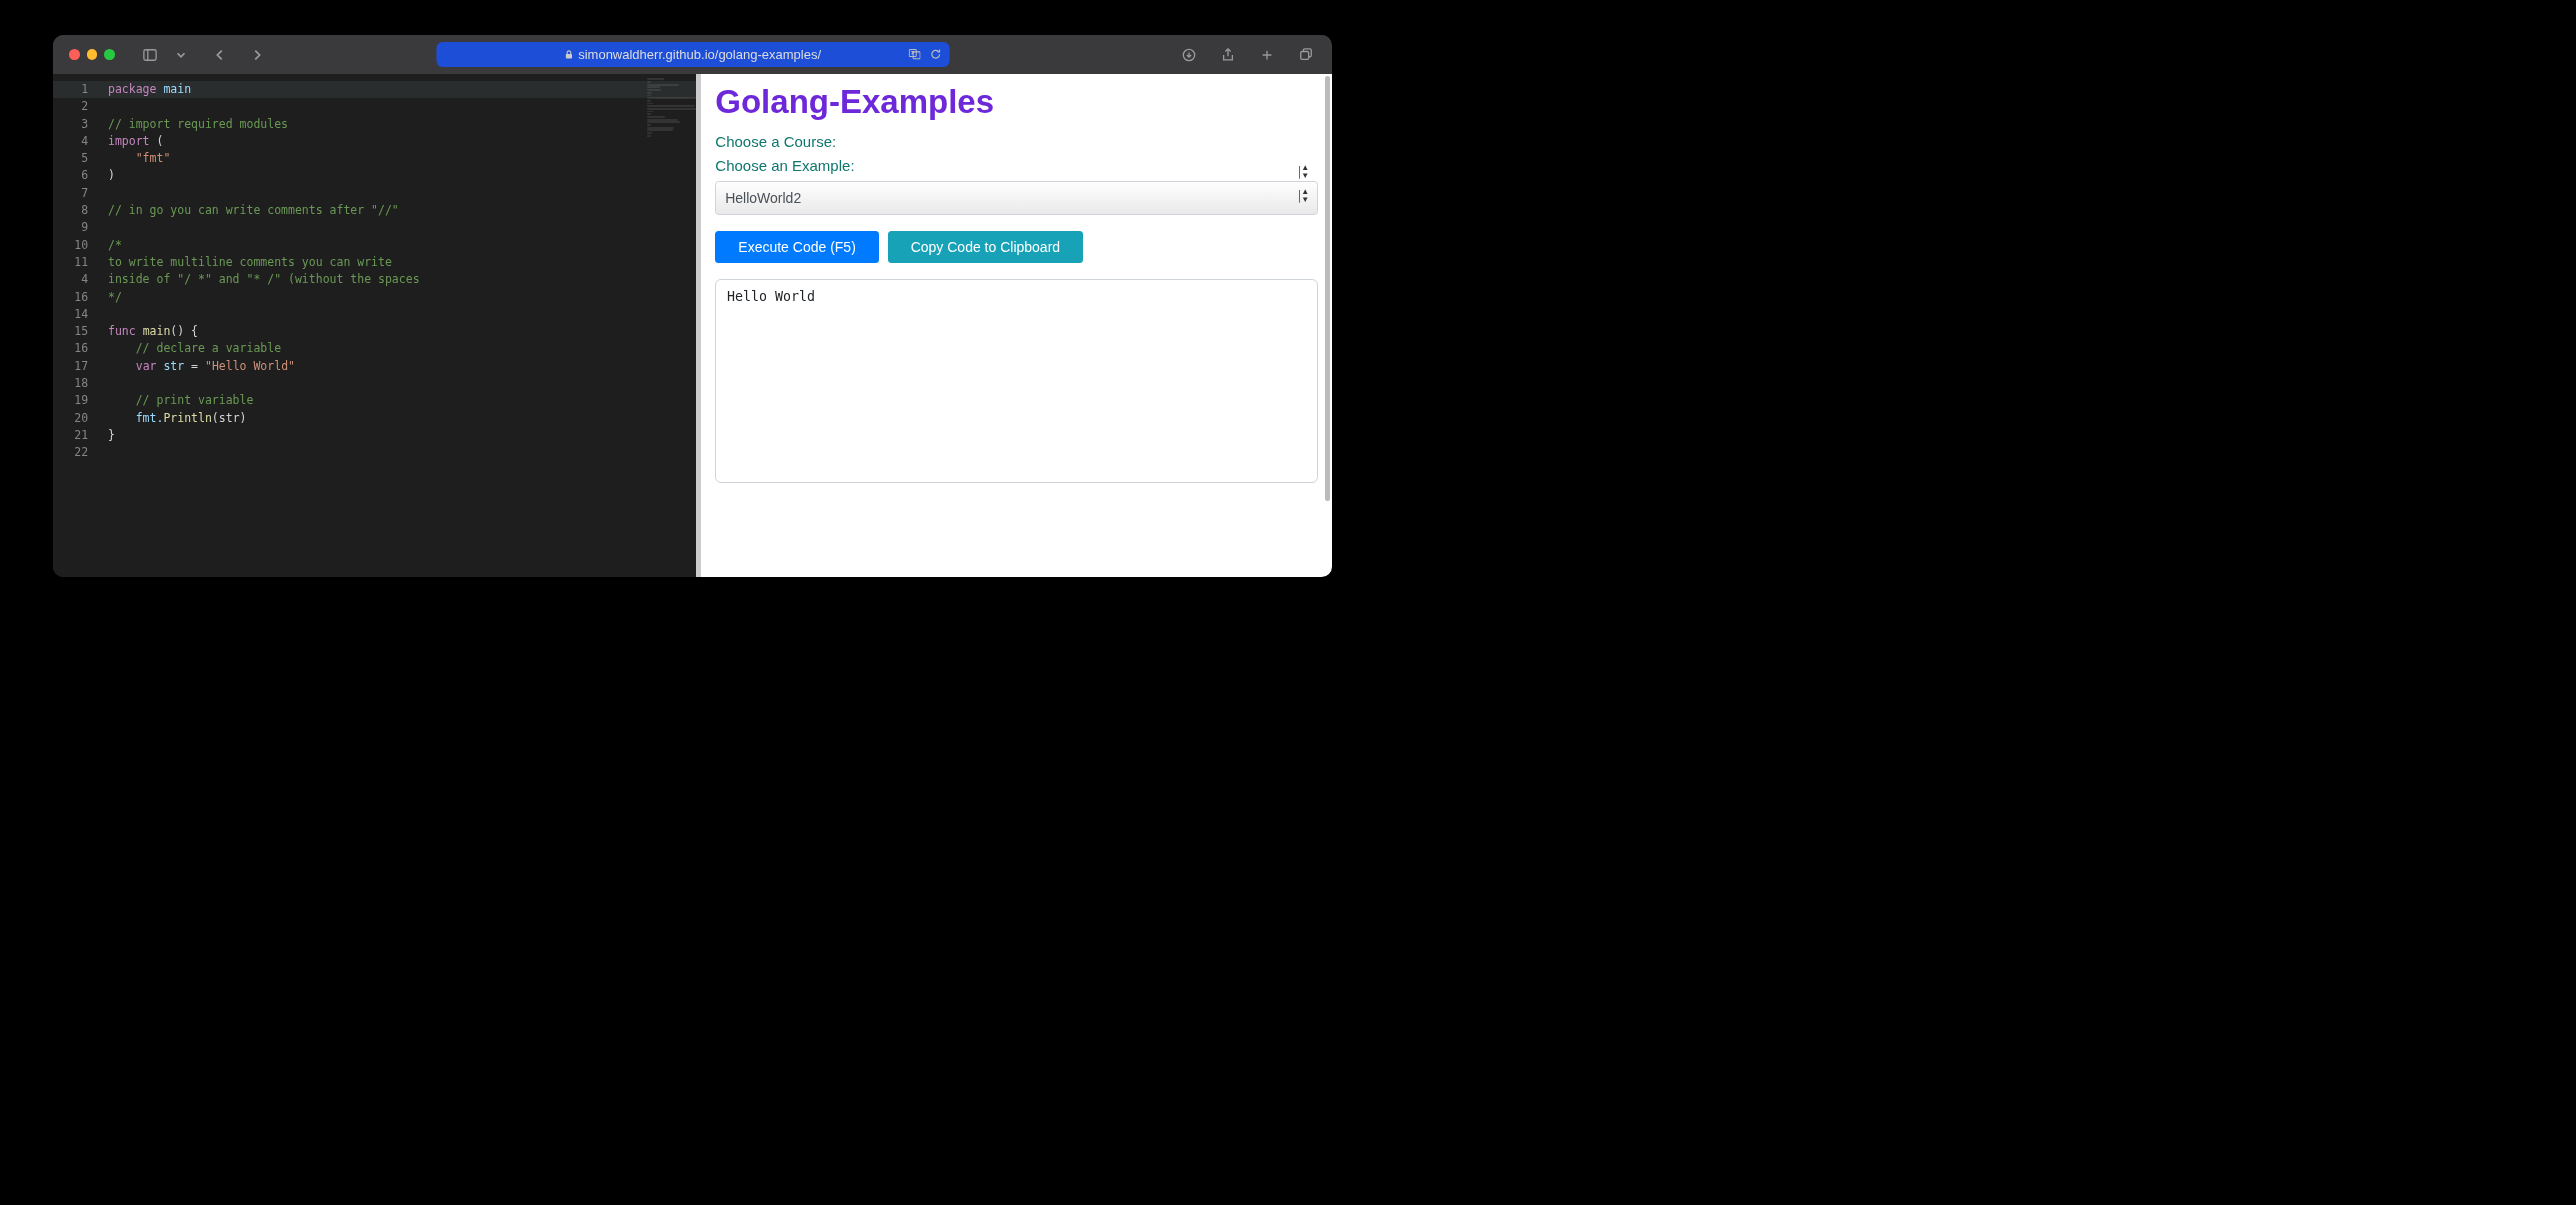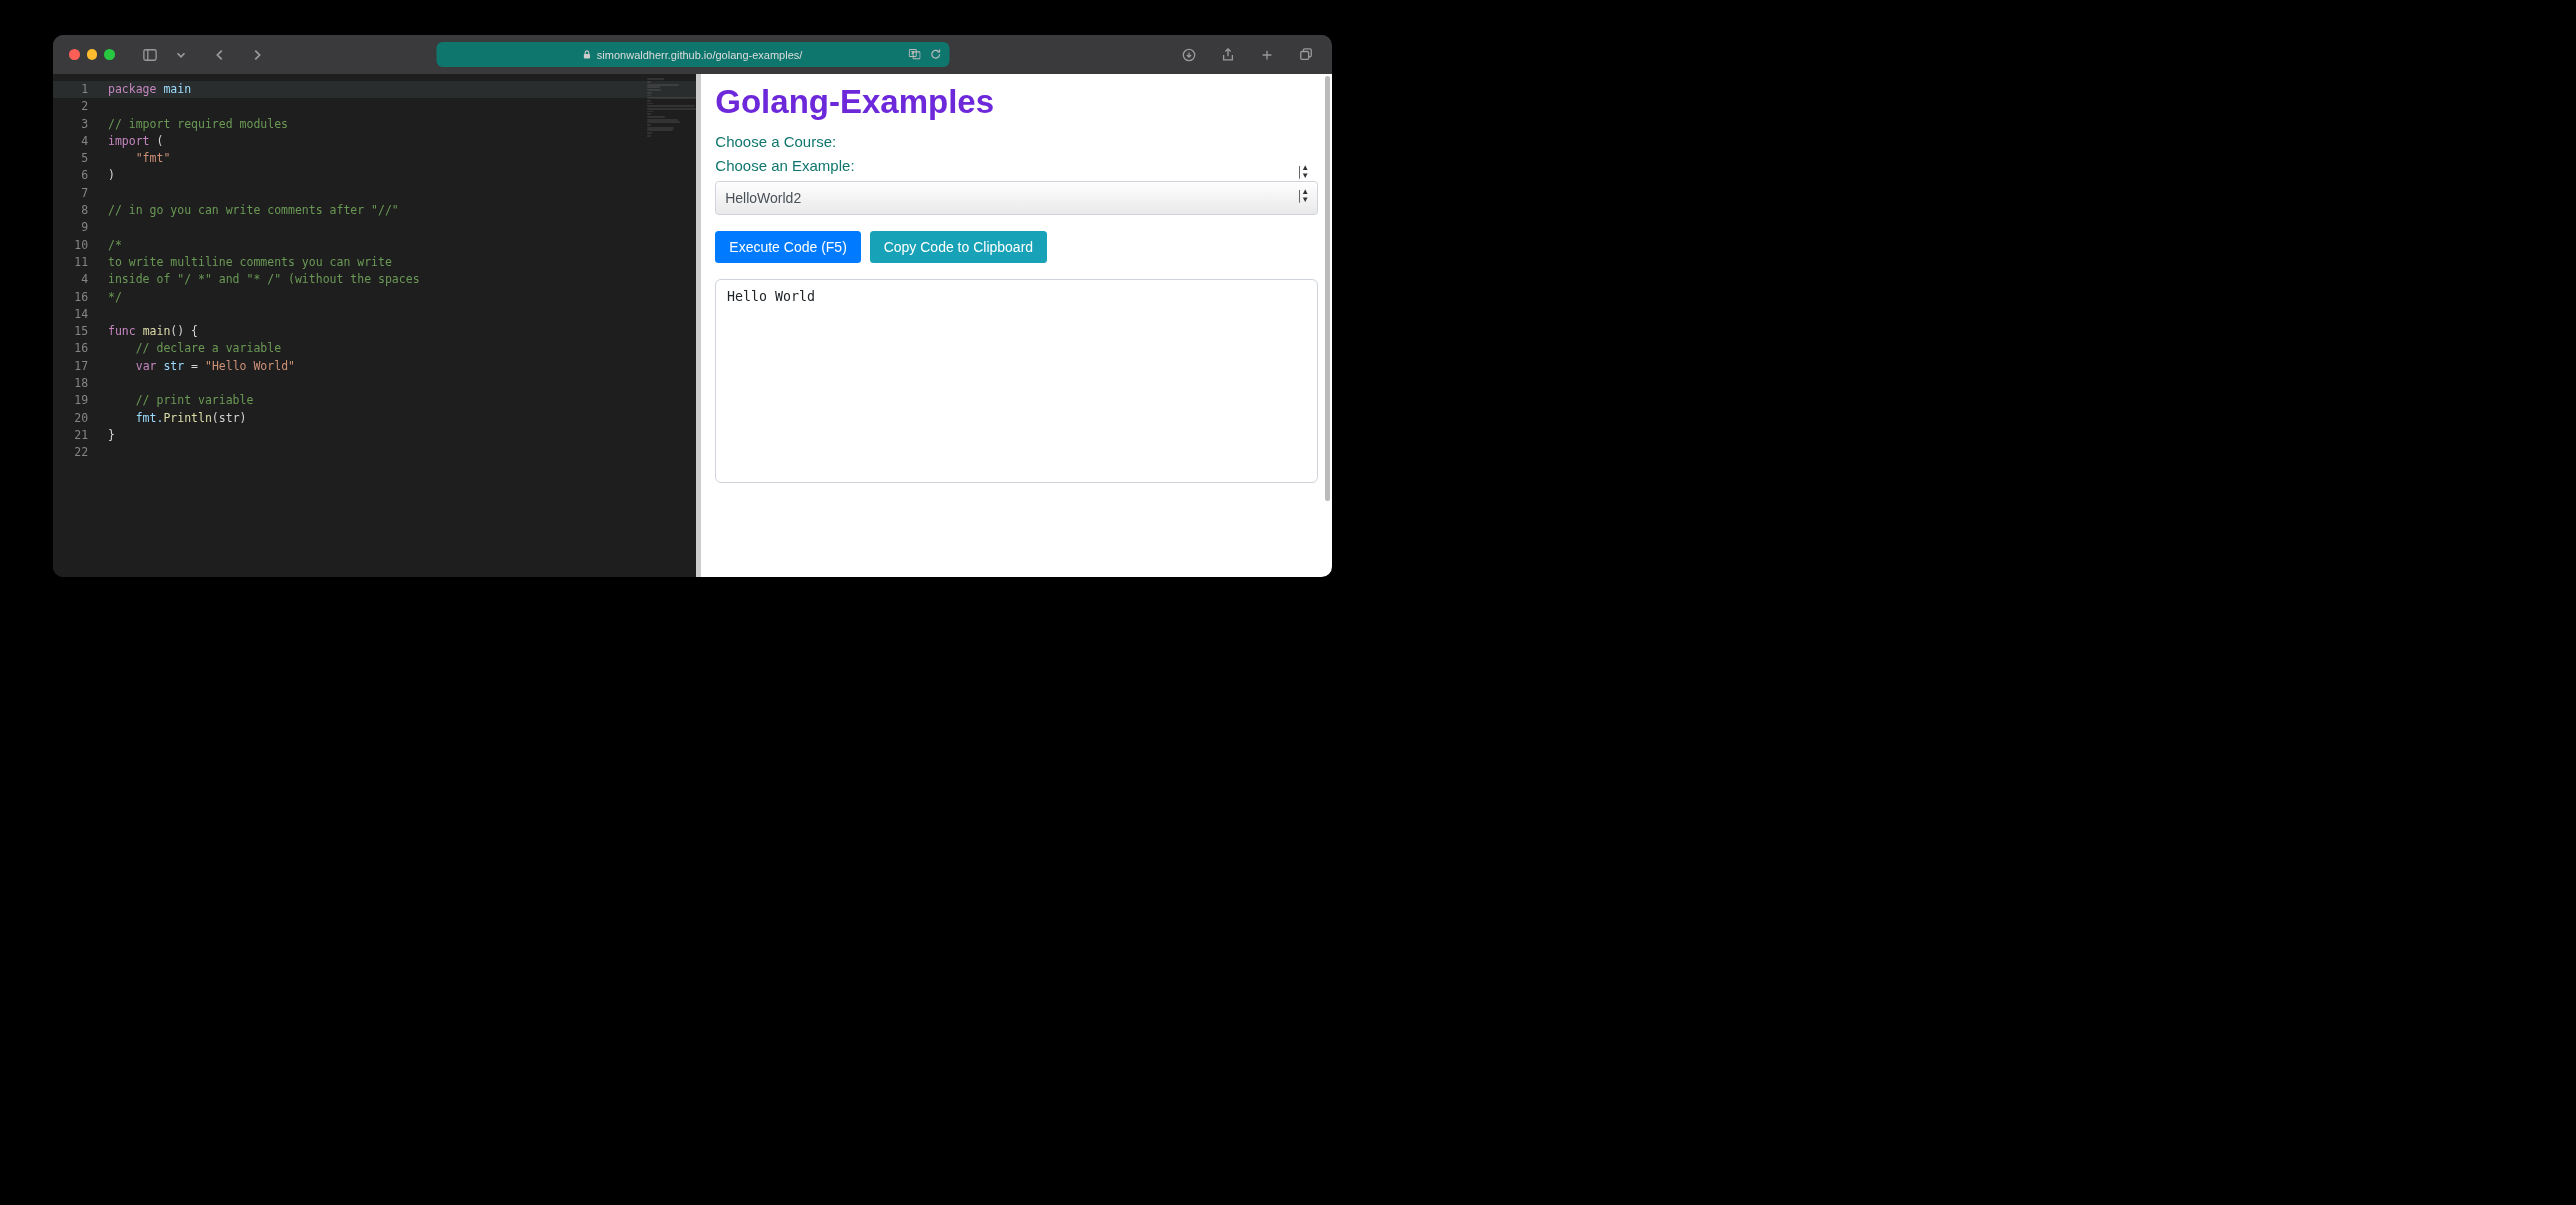--- a/index.html
+++ b/index.html
@@ -7,21 +7,21 @@
 .window{background:#2a2a2d;border-radius:10.6px;overflow:hidden;width:1279px;height:542px;box-shadow:0 17.7px 53px rgba(0,0,0,.5)}
 .titlebar{height:39px;background:#3a3a3c;display:flex;align-items:center;padding:0 16px;gap:7px;position:relative}
 .traffic{display:flex;gap:7px}
 .dot{width:10.6px;height:10.6px;border-radius:50%}
 .dot.red{background:#ff5f57}.dot.yel{background:#febc2e}.dot.grn{background:#28c840}
 .tb-icon{color:#9a9a9d;display:flex;align-items:center;justify-content:center;width:21px;height:21px;cursor:pointer}
 .tb-icon svg{width:14px;height:14px}
 .sidebar-btn{margin-left:17.7px}
 .chev{margin-left:3.5px}
 .nav{margin-left:10.6px;display:flex;gap:16px}
-.addr{position:absolute;left:50%;transform:translateX(-50%);width:513px;height:25px;background:#0f766e;border-radius:6.2px;display:flex;align-items:center;justify-content:center;color:#ddd;font-size:11px;gap:5.3px}
+.addr{position:absolute;left:50%;transform:translateX(-50%);width:513px;height:25px;background:#1d4ed8;border-radius:6.2px;display:flex;align-items:center;justify-content:center;color:#ddd;font-size:13px;gap:5.3px}
 .addr .lock{width:8.9px;height:8.9px}
 .addr-actions{position:absolute;right:7px;display:flex;gap:8.9px}
 .addr-actions svg{width:12.4px;height:12.4px}
 .right-icons{margin-left:auto;display:flex;gap:17.7px}
 .content{display:flex;height:calc(100% - 39px)}
 .editor{width:643px;background:#1e1e1e;font-family:Menlo,Consolas,monospace;font-size:11.5px;line-height:17.3px;position:relative;overflow:hidden}
 .gutter{position:absolute;left:0;top:7px;width:44px;color:#858585;text-align:right;padding-right:8.9px}
 .gutter div{height:17.3px}
 .code{position:absolute;left:55px;top:7px;white-space:pre;color:#d4d4d4}
 .code div{height:17.3px}
@@ -31,21 +31,21 @@
 .minimap div{height:1.8px;margin:0.9px 3.5px;background:#666;border-radius:0.9px}
 .splitter{width:5.3px;background:#ccc;cursor:col-resize}
 .panel{flex:1;background:#fff;padding:0 14px;overflow:auto;position:relative}
 .panel h1{font-size:33px;font-weight:700;color:#6d28d9;margin:8.9px 0 12.4px}
 .lbl{font-size:15px;color:#0f766e;margin-bottom:7px}
 select{width:100%;height:34px;border:0.9px solid #ced4da;border-radius:3.5px;padding:0 8.9px;font-size:14px;color:#495057;background:linear-gradient(#fefefe,#e9e9e9);appearance:none;margin-bottom:16px;cursor:pointer}
 .sel-wrap{position:relative}
 .sel-wrap::after{content:"";position:absolute;right:10.6px;top:8.9px;width:7px;height:12.4px;background:linear-gradient(#555,#555) center/0.9px 100% no-repeat;border-left:4.4px solid transparent;border-right:4.4px solid transparent}
 .sel-arrow{position:absolute;right:8.9px;top:7px;pointer-events:none;color:#333;font-size:8px;line-height:8px}
 .btns{display:flex;gap:8.9px;margin-bottom:16px}
-.btn{border:none;border-radius:3.5px;padding:8px 14px;font-size:14px;color:#fff;cursor:pointer}
+.btn{border:none;border-radius:3.5px;padding:8px 23px;font-size:14px;color:#fff;cursor:pointer}
 .btn.exec{background:#007bff}.btn.copy{background:#17a2b8}
 .output{border:0.9px solid #ced4da;border-radius:6px;padding:8.9px 10.6px;font-family:Menlo,Consolas,monospace;font-size:13.3px;color:#212529;min-height:204px;background:#fff}
 .scroll{position:absolute;right:1.8px;top:1.8px;width:5.3px;height:425px;background:#bbb;border-radius:2.7px}
 </style>
 </head>
 <body>
 
 <div class="window">
   <div class="titlebar">
     <div class="traffic">

